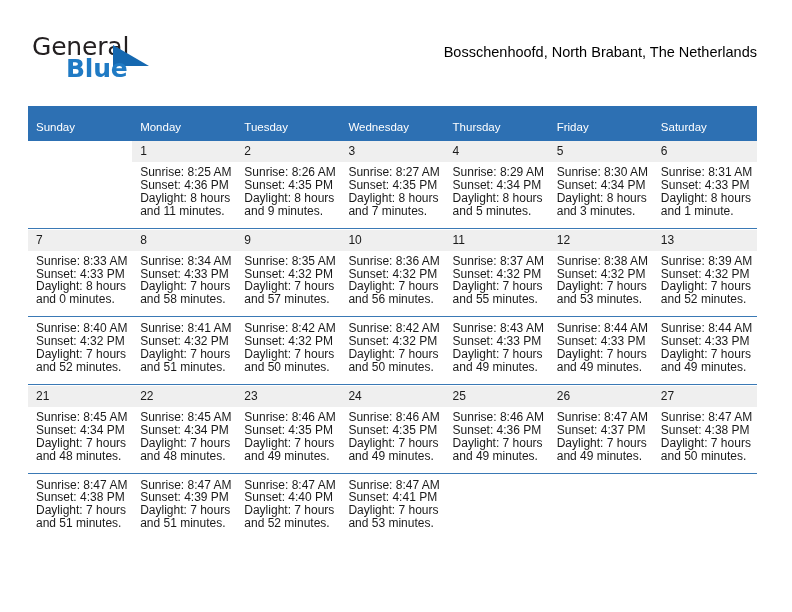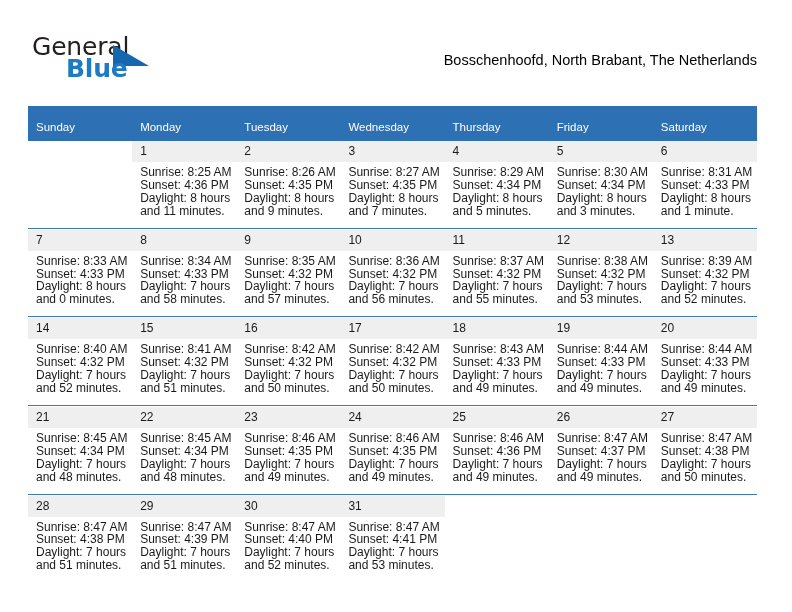--- a/index.html
+++ b/index.html
@@ -77,21 +77,21 @@
     font-weight: 400;
     color: #000000;
     line-height: 36px;
     white-space: nowrap;
   }
   .cal-subtitle {
     font-size: 14.5px;
     font-weight: 400;
     color: #000000;
     line-height: 20px;
-    margin-top: 22px;
+    margin-top: 14px;
     white-space: nowrap;
   }
 
   
   .calendar {
     position: absolute;
     left: 28px;
     top: 106px;
     width: 729px;
     border-collapse: collapse;
@@ -280,29 +280,20 @@
           <td>
             <span class="detail-line">Sunrise: 8:39 AM</span>
             <span class="detail-line">Sunset: 4:32 PM</span>
             <span class="detail-line">Daylight: 7 hours</span>
             <span class="detail-line">and 52 minutes.</span>
           </td>
         </tr>
         <tr class="week-sep">
           <td colspan="7"></td>
         </tr>
-        <tr class="daynum-row">
-          <td>14</td>
-          <td>15</td>
-          <td>16</td>
-          <td>17</td>
-          <td>18</td>
-          <td>19</td>
-          <td>20</td>
-        </tr>
         <tr class="detail-row">
           <td>
             <span class="detail-line">Sunrise: 8:40 AM</span>
             <span class="detail-line">Sunset: 4:32 PM</span>
             <span class="detail-line">Daylight: 7 hours</span>
             <span class="detail-line">and 52 minutes.</span>
           </td>
           <td>
             <span class="detail-line">Sunrise: 8:41 AM</span>
             <span class="detail-line">Sunset: 4:32 PM</span>
@@ -392,54 +383,45 @@
           <td>
             <span class="detail-line">Sunrise: 8:47 AM</span>
             <span class="detail-line">Sunset: 4:38 PM</span>
             <span class="detail-line">Daylight: 7 hours</span>
             <span class="detail-line">and 50 minutes.</span>
           </td>
         </tr>
         <tr class="week-sep">
           <td colspan="7"></td>
         </tr>
-        <tr class="daynum-row">
-          <td>28</td>
-          <td>29</td>
-          <td>30</td>
-          <td>31</td>
+        <tr class="detail-row">
+          <td>
+            <span class="detail-line">Sunrise: 8:47 AM</span>
+            <span class="detail-line">Sunset: 4:38 PM</span>
+            <span class="detail-line">Daylight: 7 hours</span>
+            <span class="detail-line">and 51 minutes.</span>
+          </td>
+          <td>
+            <span class="detail-line">Sunrise: 8:47 AM</span>
+            <span class="detail-line">Sunset: 4:39 PM</span>
+            <span class="detail-line">Daylight: 7 hours</span>
+            <span class="detail-line">and 51 minutes.</span>
+          </td>
+          <td>
+            <span class="detail-line">Sunrise: 8:47 AM</span>
+            <span class="detail-line">Sunset: 4:40 PM</span>
+            <span class="detail-line">Daylight: 7 hours</span>
+            <span class="detail-line">and 52 minutes.</span>
+          </td>
+          <td>
+            <span class="detail-line">Sunrise: 8:47 AM</span>
+            <span class="detail-line">Sunset: 4:41 PM</span>
+            <span class="detail-line">Daylight: 7 hours</span>
+            <span class="detail-line">and 53 minutes.</span>
+          </td>
           <td class="empty-cell"></td>
           <td class="empty-cell"></td>
           <td class="empty-cell"></td>
         </tr>
-        <tr class="detail-row">
-          <td>
-            <span class="detail-line">Sunrise: 8:47 AM</span>
-            <span class="detail-line">Sunset: 4:38 PM</span>
-            <span class="detail-line">Daylight: 7 hours</span>
-            <span class="detail-line">and 51 minutes.</span>
-          </td>
-          <td>
-            <span class="detail-line">Sunrise: 8:47 AM</span>
-            <span class="detail-line">Sunset: 4:39 PM</span>
-            <span class="detail-line">Daylight: 7 hours</span>
-            <span class="detail-line">and 51 minutes.</span>
-          </td>
-          <td>
-            <span class="detail-line">Sunrise: 8:47 AM</span>
-            <span class="detail-line">Sunset: 4:40 PM</span>
-            <span class="detail-line">Daylight: 7 hours</span>
-            <span class="detail-line">and 52 minutes.</span>
-          </td>
-          <td>
-            <span class="detail-line">Sunrise: 8:47 AM</span>
-            <span class="detail-line">Sunset: 4:41 PM</span>
-            <span class="detail-line">Daylight: 7 hours</span>
-            <span class="detail-line">and 53 minutes.</span>
-          </td>
-          <td class="empty-cell"></td>
-          <td class="empty-cell"></td>
-          <td class="empty-cell"></td>
-        </tr>
       </tbody>
   </table>
 
 </div>
 
 </body></html>

